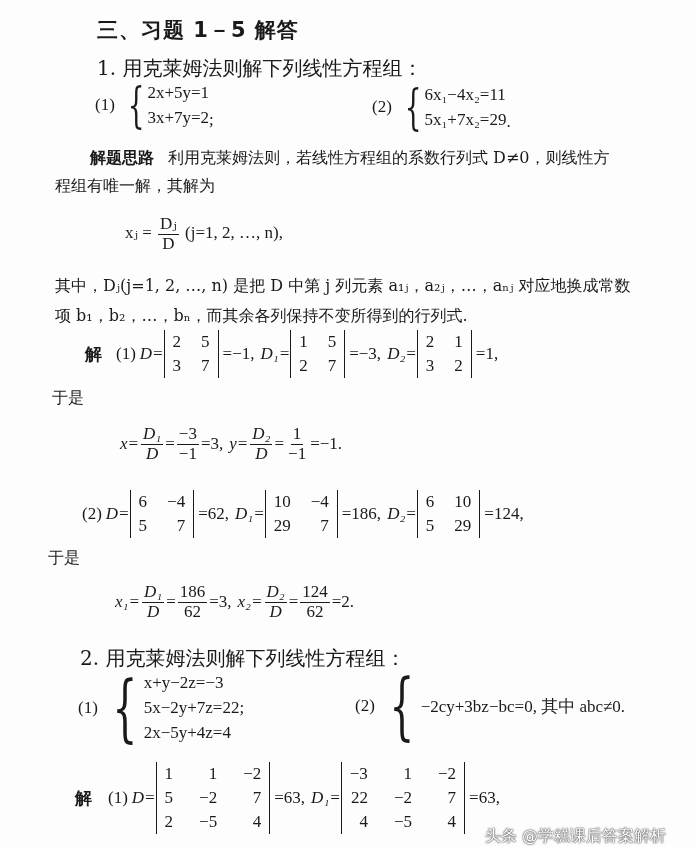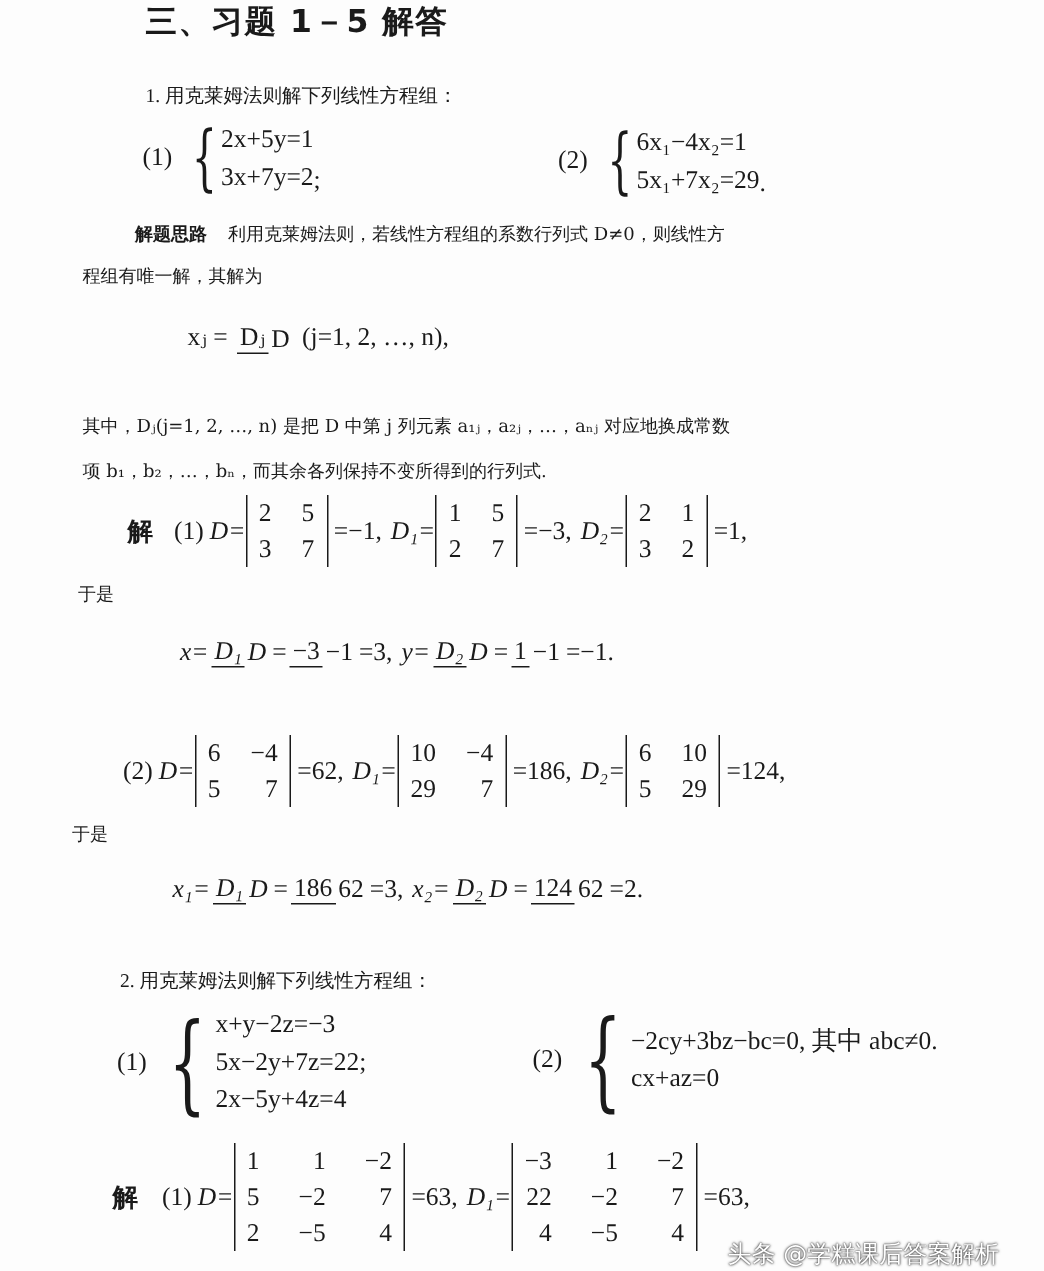--- a/index.html
+++ b/index.html
@@ -1,42 +1,42 @@
 <!DOCTYPE html>
 <html><head>
 <meta charset="utf-8">
 <style>
   html, body { margin:0; padding:0; background:#fdfdfd; }
   body { width:696px; height:847px; position:relative; overflow:hidden;
          font-family:"DejaVu Serif","Liberation Serif",serif; color:#1a1a1a; }
   .abs { position:absolute; white-space:nowrap; }
   .title { font-family:"DejaVu Sans","Liberation Sans",sans-serif; font-weight:bold; font-size:21px; letter-spacing:1px; }
-  .q { font-size:13px;font-family:Liberation Serif, serif; }
-  .body { font-size:12px; }
+  .q { font-size:20px; }
+  .body { font-size:16px; }
   .bold { font-weight:bold; font-family:"DejaVu Sans","Liberation Sans",sans-serif; }
   .m { font-family:"Liberation Serif","DejaVu Serif",serif; font-size:17px; }
   i { font-style:italic; }
-  .frac { display:inline-flex; flex-direction:row; align-items:center; vertical-align:middle; margin:0 2px; }
+  .frac { display:inline-flex; flex-direction:column; align-items:center; vertical-align:middle; margin:0 2px; }
   .frac .num { border-bottom:1.3px solid #1a1a1a; padding:0 2px; line-height:1.1; }
   .frac .den { padding:0 2px; line-height:1.1; }
   .brace-sys { display:inline-flex; align-items:center; vertical-align:middle; }
   .brace { font-size:48px; line-height:1; transform:scaleX(0.55); margin-right:-4px; font-family:"DejaVu Serif",serif; font-weight:lighter; }
   .brace.tall { font-size:72px; }
   .eqs { display:flex; flex-direction:column; line-height:25px; }
   .det { display:inline-grid; vertical-align:middle; border-left:1.4px solid #1a1a1a; border-right:1.4px solid #1a1a1a; padding:2px 8px; column-gap:20px; row-gap:4px; text-align:right; }
   .det.c2 { grid-template-columns:auto auto; }
   .det.c3 { grid-template-columns:auto auto auto; column-gap:26px; }
   .row-line { display:flex; align-items:center; }
   .wm { font-family:"DejaVu Sans","Liberation Sans",sans-serif; color:#fff; font-size:16px;
         text-shadow:0 0 2px #333, 0 0 1px #333; }
 </style>
 </head>
 <body>
 
-<div class="abs title" style="left:97px; top:0;">三、习题 1－5 解答</div>
+<div class="abs title" style="left:97px; top:16px;">三、习题 1－5 解答</div>
 
 <div class="abs q" style="left:97px; top:55px;">1. 用克莱姆法则解下列线性方程组：</div>
 
 <div class="abs m" style="left:95px; top:80px;">
   <div class="row-line">
     <span style="margin-right:6px;">(1)</span>
     <span class="brace-sys">
       <span class="brace">{</span>
       <span class="eqs">
         <span>2x+5y=1</span>
@@ -46,21 +46,21 @@
     </span>
   </div>
 </div>
 
 <div class="abs m" style="left:372px; top:82px;">
   <div class="row-line">
     <span style="margin-right:6px;">(2)</span>
     <span class="brace-sys">
       <span class="brace">{</span>
       <span class="eqs">
-        <span>6x₁−4x₂=1</span>
+        <span>6x₁−4x₂=11</span>
         <span>5x₁+7x₂=29</span>
       </span>
       <span style="align-self:flex-end;">.</span>
     </span>
   </div>
 </div>
 
 <div class="abs body" style="left:90px; top:148px;">
   <span class="bold" style="margin-right:14px;">解题思路</span><span>利用克莱姆法则，若线性方程组的系数行列式 D≠0，则线性方</span>
 </div>
@@ -209,21 +209,20 @@
   </div>
 </div>
 
 <div class="abs m" style="left:355px; top:670px;">
   <div class="row-line">
     <span style="margin-right:4px;">(2)</span>
     <span class="brace-sys">
       <span class="brace tall">{</span>
       <span class="eqs">
         <span>−2cy+3bz−bc=0, 其中 abc≠0.</span>
-        <span>cx+az=0</span>
       </span>
     </span>
   </div>
 </div>
 
 <div class="abs m" style="left:75px; top:762px;">
   <div class="row-line">
     <span class="bold" style="margin-right:16px;">解</span>
     <span style="margin-right:4px;">(1)</span>
     <i>D=</i>

